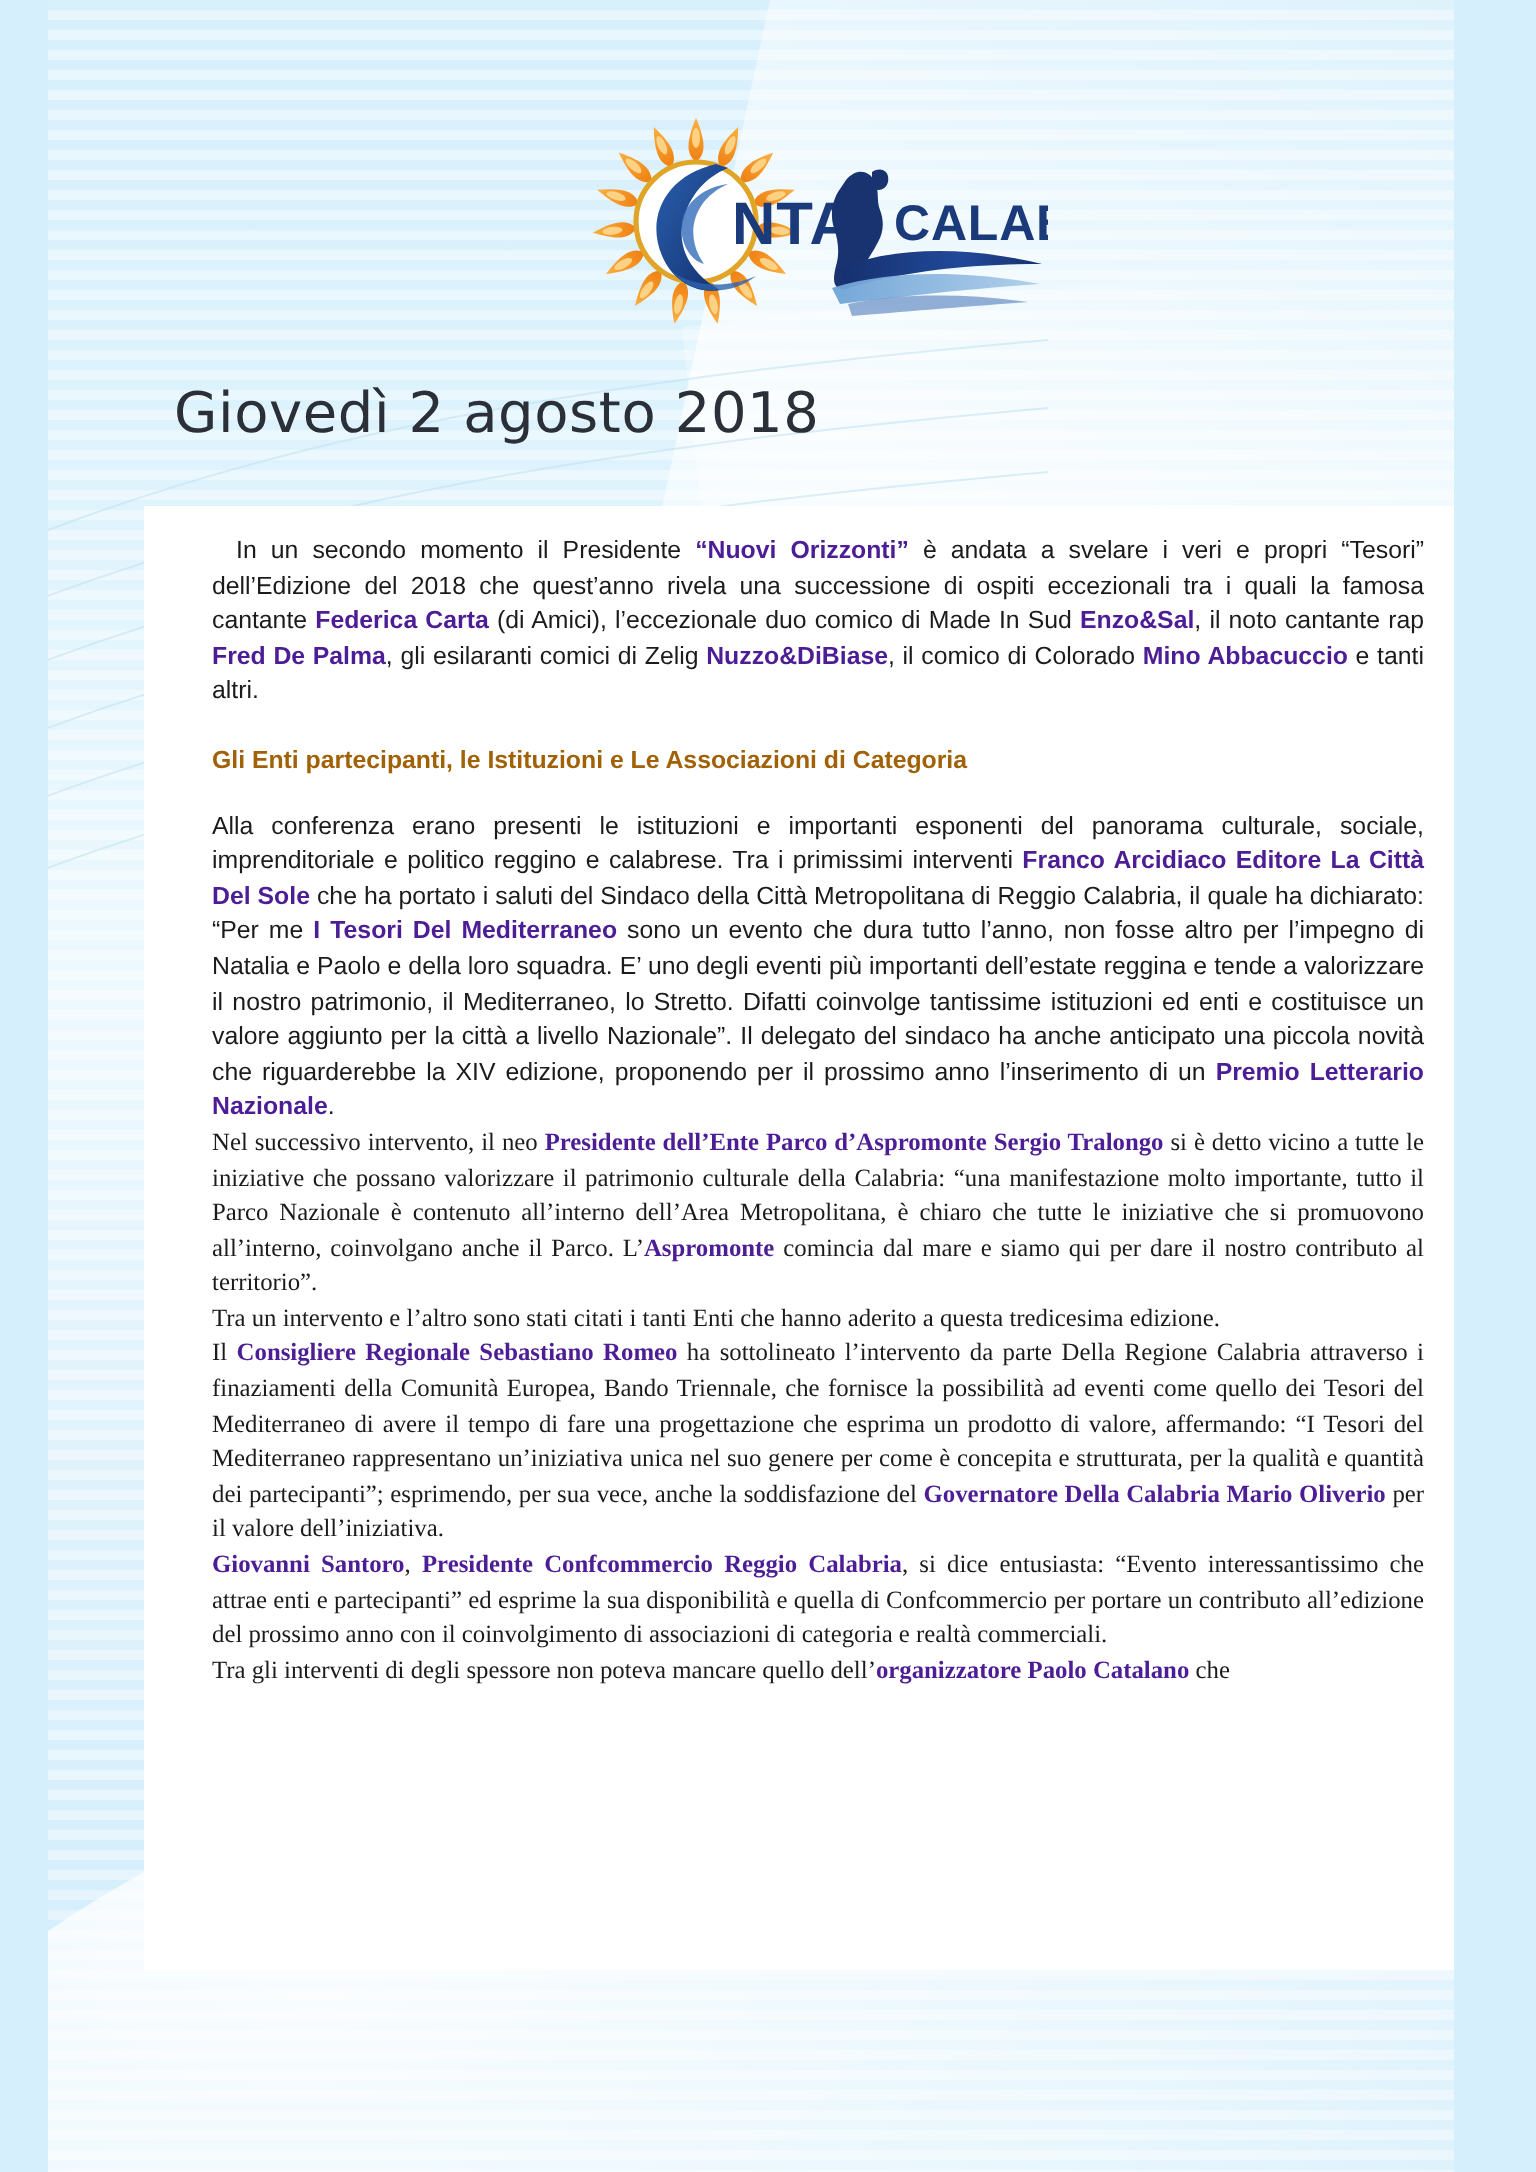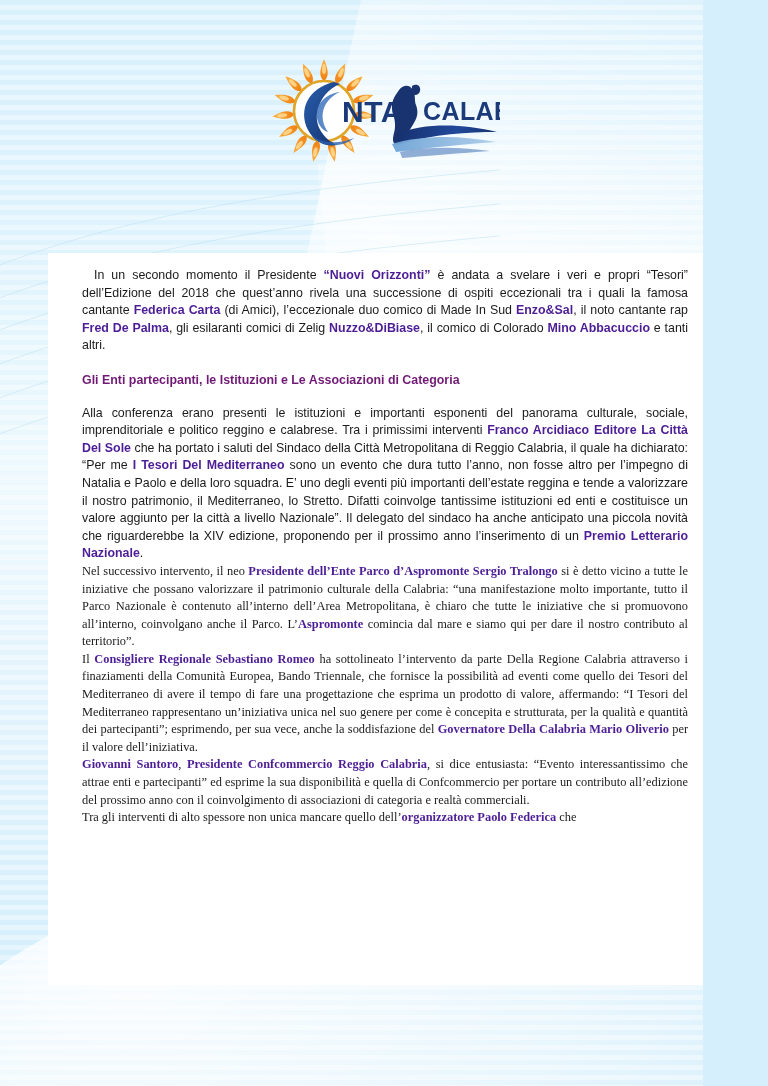--- a/index.html
+++ b/index.html
@@ -26,20 +26,21 @@
       linear-gradient(180deg,
         #d8f0fc 0%,
         #dcf2fd 18%,
         #e6f6fd 34%,
         #eef9fe 46%,
         #e4f4fd 60%,
         #dcf1fc 74%,
         #d6effc 88%,
         #d3eefb 100%);
     overflow: hidden;
+    margin-left: 24px;
   }
 
   
   .bg-bands {
     position: absolute;
     inset: 0;
     background: repeating-linear-gradient(
       180deg,
       rgba(255,255,255,0.0) 0px,
       rgba(255,255,255,0.0) 5px,
@@ -155,21 +156,21 @@
   .body-text + .body-text { margin-top: 0; font-family: Liberation Serif, serif; }
 
   .para-gap { margin-top: 15px; }
   .para-indent { text-indent: 12px; }
 
   .section-heading {
     font-family: "Liberation Sans", sans-serif;
     font-size: 12.4px;
     line-height: 17.6px;
     font-weight: bold;
-    color: #701a75;
+    color: #a16207;
     margin: 17px 0 0 0;
   }
 
   b, strong { font-weight: bold; color: #4c1d95; }
 </style>
 </head>
 <body>
 
 <div class="page">
 
@@ -278,34 +279,36 @@
       <text x="155" y="68" font-family="'Liberation Sans',sans-serif" font-size="25" font-weight="bold" fill="#1b3a7a" letter-spacing="0.4">CALABRIA</text>
 
       <g>
         <path d="M128 82 C 158 70, 196 72, 229 80 C 200 80, 166 82, 132 92 Z" fill="url(#waveDark)"></path>
         <path d="M124 92 C 156 82, 196 84, 228 90 C 198 92, 160 96, 128 100 Z" fill="url(#waveLight)" opacity="0.95"></path>
         <path d="M132 100 C 160 94, 194 95, 222 99 C 194 101, 158 104, 134 106 Z" fill="#2e62ae" opacity="0.5"></path>
       </g>
     </svg>
   </div>
 
+  <div class="date-heading">Giovedì 2 agosto 2018</div>
 
   <div class="article">
 
     <p class="body-text para-indent"><span>In un secondo momento il Presidente </span><b>“Nuovi Orizzonti”</b><span> è andata a svelare i veri e propri “Tesori” dell’Edizione del 2018 che quest’anno rivela una successione di ospiti eccezionali tra i quali la famosa cantante </span><b>Federica Carta</b><span> (di Amici), l’eccezionale duo comico di Made In Sud </span><b>Enzo&amp;Sal</b><span>, il noto cantante rap </span><b>Fred De Palma</b><span>, gli esilaranti comici di Zelig </span><b>Nuzzo&amp;DiBiase</b><span>, il comico di Colorado </span><b>Mino Abbacuccio</b><span> e tanti altri.</span></p>
 
     <h2 class="section-heading">Gli Enti partecipanti, le Istituzioni e Le Associazioni di Categoria</h2>
 
     <div>
       <p class="body-text para-gap"><span>Alla conferenza erano presenti le istituzioni e importanti esponenti del panorama culturale, sociale, imprenditoriale e politico reggino e calabrese. Tra i primissimi interventi </span><b>Franco Arcidiaco Editore La Città Del Sole</b><span> che ha portato i saluti del Sindaco della Città Metropolitana di Reggio Calabria, il quale ha dichiarato: “Per me </span><b>I Tesori Del Mediterraneo</b><span> sono un evento che dura tutto l’anno, non fosse altro per l’impegno di Natalia e Paolo e della loro squadra. E’ uno degli eventi più importanti dell’estate reggina e tende a valorizzare il nostro patrimonio, il Mediterraneo, lo Stretto. Difatti coinvolge tantissime istituzioni ed enti e costituisce un valore aggiunto per la città a livello Nazionale”. Il delegato del sindaco ha anche anticipato una piccola novità che riguarderebbe la XIV edizione, proponendo per il prossimo anno l’inserimento di un </span><b>Premio Letterario Nazionale</b><span>.</span></p>
 
       <p class="body-text"><span>Nel successivo intervento, il neo </span><b>Presidente dell’Ente Parco d’Aspromonte Sergio Tralongo</b><span> si è detto vicino a tutte le iniziative che possano valorizzare il patrimonio culturale della Calabria: “una manifestazione molto importante, tutto il Parco Nazionale è contenuto all’interno dell’Area Metropolitana, è chiaro che tutte le iniziative che si promuovono all’interno, coinvolgano anche il Parco. L’</span><b>Aspromonte</b><span> comincia dal mare e siamo qui per dare il nostro contributo al territorio”.</span></p>
 
+      <p class="body-text"><span>Tra un intervento e l’altro sono stati citati i tanti Enti che hanno aderito a questa tredicesima edizione.</span></p>
 
       <p class="body-text"><span>Il </span><b>Consigliere Regionale Sebastiano Romeo</b><span> ha sottolineato l’intervento da parte Della Regione Calabria attraverso i finaziamenti della Comunità Europea, Bando Triennale, che fornisce la possibilità ad eventi come quello dei Tesori del Mediterraneo di avere il tempo di fare una progettazione che esprima un prodotto di valore, affermando: “I Tesori del Mediterraneo rappresentano un’iniziativa unica nel suo genere per come è concepita e strutturata, per la qualità e quantità dei partecipanti”; esprimendo, per sua vece, anche la soddisfazione del </span><b>Governatore Della Calabria Mario Oliverio</b><span> per il valore dell’iniziativa.</span></p>
 
       <p class="body-text para-gap"><b>Giovanni Santoro</b><span>, </span><b>Presidente Confcommercio Reggio Calabria</b><span>, si dice entusiasta: “Evento interessantissimo che attrae enti e partecipanti” ed esprime la sua disponibilità e quella di Confcommercio per portare un contributo all’edizione del prossimo anno con il coinvolgimento di associazioni di categoria e realtà commerciali.</span></p>
 
-      <p class="body-text para-gap"><span>Tra gli interventi di alto spessore non unica mancare quello dell’</span><b>organizzatore Paolo Federica</b><span> che</span></p>
+      <p class="body-text para-gap"><span>Tra gli interventi di degli spessore non poteva mancare quello dell’</span><b>organizzatore Paolo Catalano</b><span> che</span></p>
     </div>
 
   </div>
 </div>
 
 </body></html>

